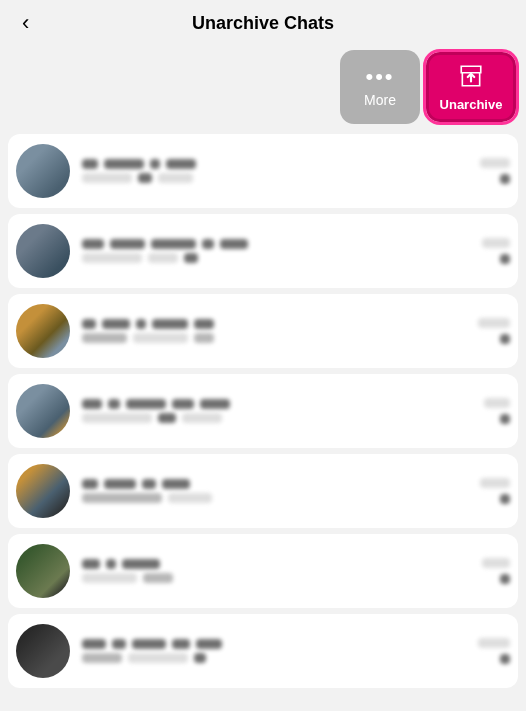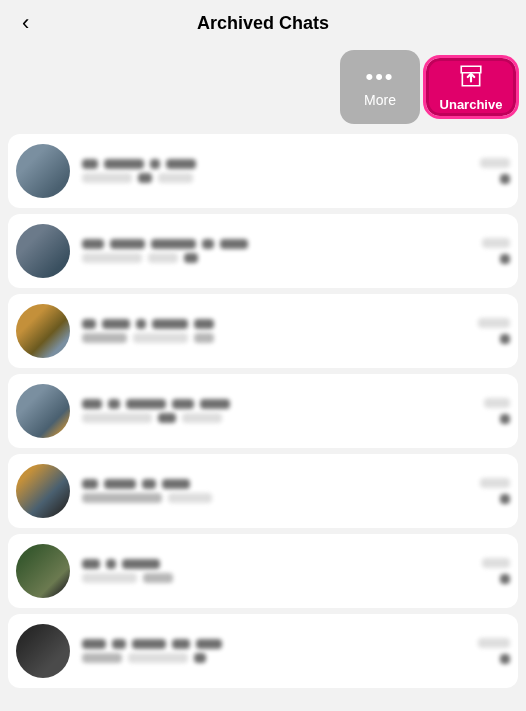--- a/index.html
+++ b/index.html
@@ -71,21 +71,21 @@
       font-size: 14px;
       color: #fff;
       font-weight: 500;
     }
     .btn-unarchive {
       display: flex;
       flex-direction: column;
       align-items: center;
       justify-content: center;
       width: 90px;
-      height: 58px;
+      height: 70px;
       background: #e0006a;
       border-radius: 14px;
       border: 3px solid #c0005a;
       cursor: pointer;
       gap: 4px;
       outline: 3px solid #ff3399;
     }
     .btn-unarchive .icon-box {
       font-size: 22px;
       color: #fff;
@@ -175,21 +175,21 @@
       align-items: flex-end;
       gap: 6px;
       flex-shrink: 0;
     }
   </style>
 </head>
 <body>
 
 <div class="header">
   <button class="back-btn">‹</button>
-  <span class="header-title">Archived Chats</span>
+  <span class="header-title">Unarchive Chats</span>
   <div class="header-spacer"></div>
 </div>
 
 <div class="action-row">
   <button class="btn-more">
     <span class="dots">•••</span>
     <span class="label">More</span>
   </button>
   <button class="btn-unarchive">
     <span class="icon-box">

